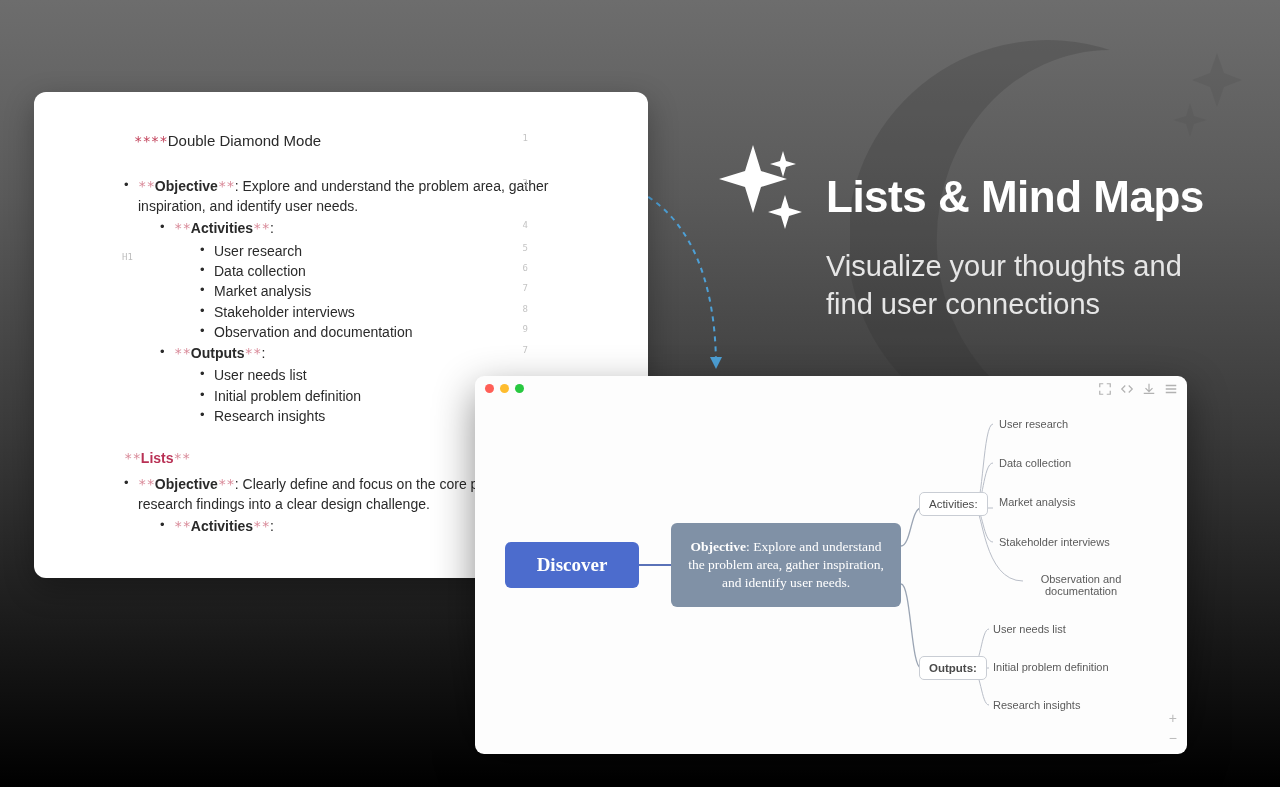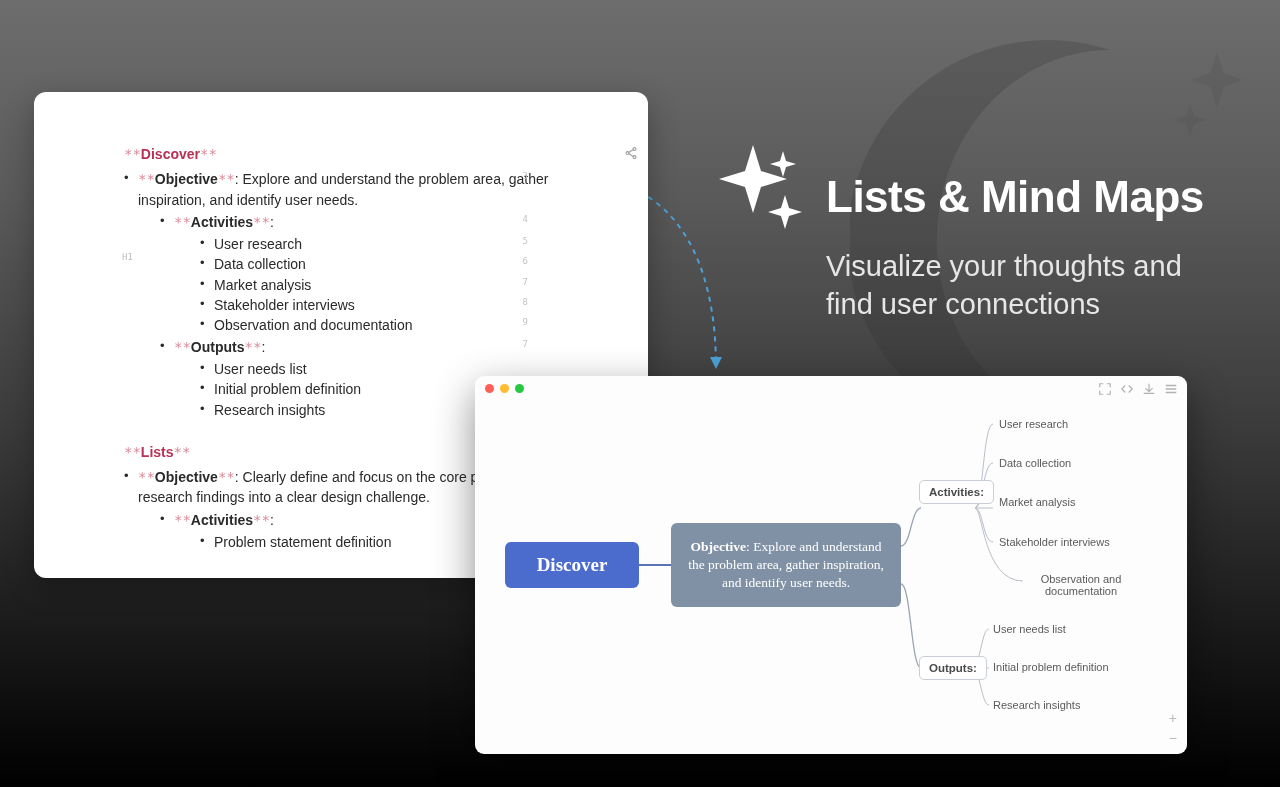--- a/index.html
+++ b/index.html
@@ -169,21 +169,21 @@
   .pill {
     position: absolute;
     border: 1px solid #c9cdd4;
     border-radius: 5px;
     background: #fff;
     padding: 5px 9px;
     font-size: 11.5px;
     color: #4a4a4a;
   }
   .pill .colon { color: #4a4a4a; }
-  .pill-activities { left: 444px; top: 104px; font-weight: 700;}
+  .pill-activities { left: 444px; top: 116px; font-weight: 400;}
   .pill-outputs { left: 444px; top: 280px; font-weight: 700;}
 
   .leaf {
     position: absolute;
     font-size: 11px;
     color: #5a5a5a;
   }
   .leaf.a1 { left: 524px; top: 42px; }
   .leaf.a2 { left: 524px; top: 81px; }
   .leaf.a3 { left: 524px; top: 120px; }
@@ -226,35 +226,27 @@
     <defs>
       <marker id="arrowhead" markerWidth="8" markerHeight="8" refX="6" refY="4" orient="auto">
         <path d="M1 1 L7 4 L1 7 Z" fill="#4da0d6"></path>
       </marker>
     </defs>
     <path d="M 6 6 C 100 10, 140 90, 140 196" stroke="#4da0d6" stroke-width="2" fill="none" stroke-dasharray="5 5" marker-end="url(#arrowhead)"></path>
   </svg>
 </div>
 
 <div class="doc-card">
+  <div class="doc-title-row">
+    <span class="syntax">****</span><span class="doc-title-text">Double Diamond Mode</span>
+    <span class="ln" style="top:2px">1</span>
+  </div>
 
   <span class="gutter-tag" style="top:159px">H1</span>
   <div class="section">
-    <div class="sect-head">
-      <span class="syntax-light">**</span><span class="head-word">Discover</span><span class="syntax-light">**</span>
-      <span class="share-icon">
-        <svg viewBox="0 0 24 24" fill="none" stroke="currentColor" stroke-width="2">
-            <circle cx="18" cy="5" r="2.5"></circle>
-            <circle cx="6" cy="12" r="2.5"></circle>
-            <circle cx="18" cy="19" r="2.5"></circle>
-            <line x1="8" y1="11" x2="16" y2="6"></line>
-            <line x1="8" y1="13" x2="16" y2="18"></line>
-          </svg>
-      </span>
-    </div>
     <ul class="level1">
       <li>
         <span class="syntax-light">**</span><span class="accent-word">Objective</span><span class="syntax-light">**</span><span>: Explore and understand the problem area, gather inspiration, and identify user needs.</span>
         <span class="ln" style="top:1px">3</span>
         <ul class="level2">
           <li>
             <span class="syntax-light">**</span><span class="accent-word">Activities</span><span class="syntax-light">**</span><span>:</span>
             <span class="ln" style="top:1px">4</span>
             <ul class="level3">
               <li><span>User research</span><span class="ln" style="top:1px">5</span></li>
@@ -281,24 +273,20 @@
   <div class="section" style="margin-top:22px">
     <div class="sect-head">
       <span class="syntax-light">**</span><span class="head-word">Lists</span><span class="syntax-light">**</span>
     </div>
     <ul class="level1">
       <li>
         <span class="syntax-light">**</span><span class="accent-word">Objective</span><span class="syntax-light">**</span><span>: Clearly define and focus on the core problem, transf research findings into a clear design challenge.</span>
         <ul class="level2">
           <li>
             <span class="syntax-light">**</span><span class="accent-word">Activities</span><span class="syntax-light">**</span><span>:</span>
-            <ul class="level3">
-              <li><span>Problem statement definition</span></li>
-
-            </ul>
           </li>
         </ul>
       </li>
     </ul>
   </div>
 </div>
 
 <div class="mind-window">
   <div class="traffic">
     <span class="tdot red"></span>

